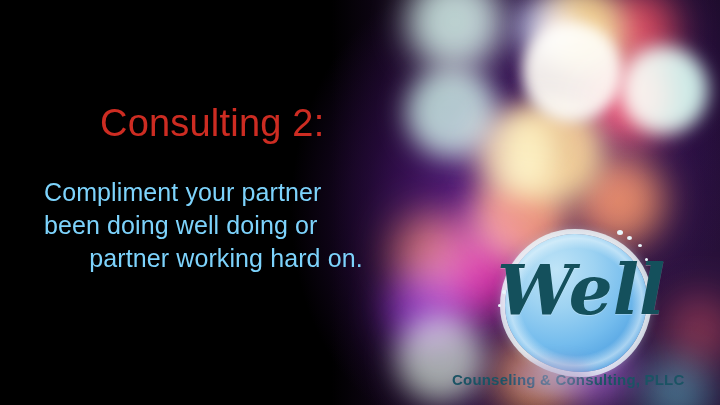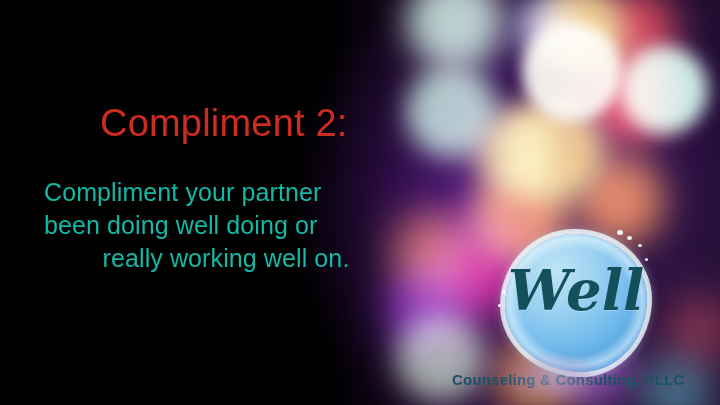--- a/index.html
+++ b/index.html
@@ -64,21 +64,21 @@
     white-space: nowrap;
   }
   .slide-body {
     position: absolute;
     left: 44px;
     top: 176px;
     width: 364px;
     font-size: 25px;
     line-height: 33px;
     font-weight: 300;
-    color: #14b8a6;
+    color: #7dd3fc;
     letter-spacing: 0.1px;
   }
   .slide-body .ln { display: block; }
   .ln.c { text-align: center; }
 
   
   .logo {
     position: absolute;
     left: 497px;
     top: 228px;
@@ -109,21 +109,21 @@
   }
   .logo-word {
     position: absolute;
     left: 0;
     top: 26px;
     width: 158px;
     text-align: center;
     font-family: "DejaVu Serif", serif;
     font-style: italic;
     font-weight: 700;
-    font-size: 56px;
+    font-size: 69px;
     line-height: 72px;
     color: #14505c;
     text-shadow: 0 1px 0 rgba(255,255,255,0.25);
   }
   .speck {
     position: absolute;
     background: #e8f6fc;
     border-radius: 50%;
   }
 
@@ -174,26 +174,26 @@
       <div class="bokeh" style="left: 392px; top: 212px; width: 80px; height: 80px; background: rgb(217, 118, 44); filter: blur(19px); opacity: 0.8;"></div>
       <div class="bokeh" style="left: 386px; top: 266px; width: 84px; height: 84px; background: rgb(123, 43, 181); filter: blur(17px); opacity: 0.85;"></div>
       <div class="bokeh" style="left: 396px; top: 314px; width: 88px; height: 88px; background: rgb(183, 204, 180); filter: blur(14px); opacity: 0.8;"></div>
       <div class="bokeh" style="left: 494px; top: 334px; width: 84px; height: 84px; background: rgb(239, 154, 52); filter: blur(18px); opacity: 0.75;"></div>
       <div class="bokeh" style="left: 552px; top: 328px; width: 80px; height: 80px; background: rgb(154, 91, 208); filter: blur(18px); opacity: 0.7;"></div>
       <div class="bokeh" style="left: 640px; top: 356px; width: 72px; height: 72px; background: rgb(58, 160, 168); filter: blur(18px); opacity: 0.6;"></div>
       <div class="bokeh" style="left: 666px; top: 296px; width: 68px; height: 68px; background: rgb(194, 64, 44); filter: blur(20px); opacity: 0.55;"></div>
     </div>
 
   <div class="text-zone">
-    <div class="slide-title">Compliment 2:</div>
+    <div class="slide-title">Consulting 2:</div>
 
     <div class="slide-body">
       <span class="ln">Compliment your partner</span>
       <span class="ln">been doing well doing or</span>
-      <span class="ln c">really working well on.</span>
+      <span class="ln c">partner working hard on.</span>
     </div>
   </div>
 
   <div class="logo">
     <div class="logo-blob"></div>
     <div class="logo-edge"></div>
     <div class="speck" style="left:130px;top:8px;width:5px;height:4px;"></div>
     <div class="speck" style="left:141px;top:16px;width:4px;height:3px;"></div>
     <div class="speck" style="left:148px;top:30px;width:3px;height:3px;"></div>
     <div class="speck" style="left:120px;top:2px;width:6px;height:5px;"></div>

